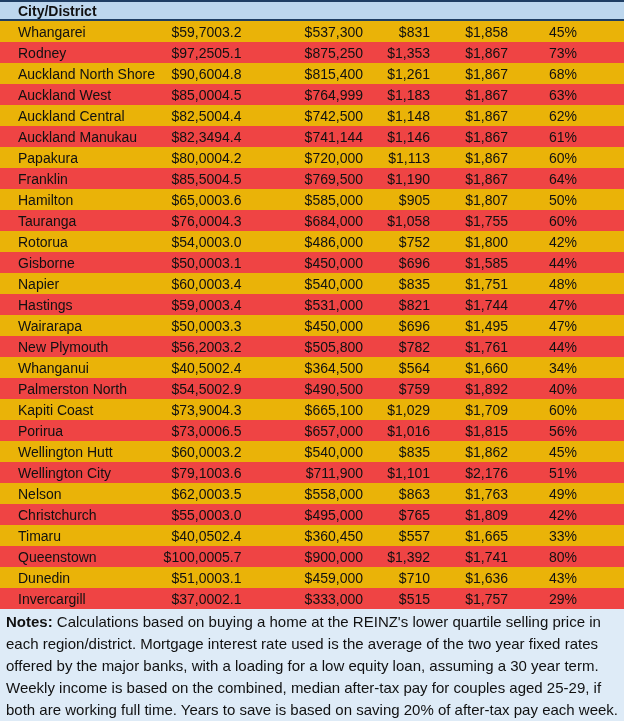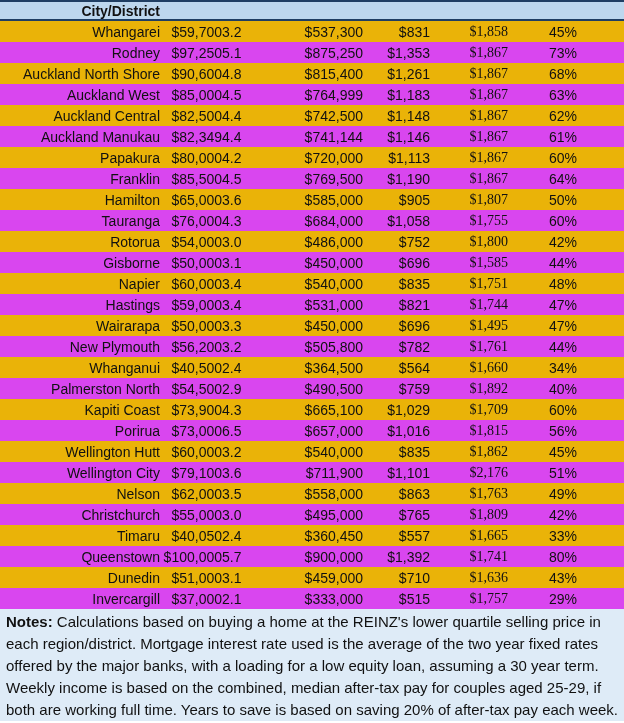--- a/index.html
+++ b/index.html
@@ -17,28 +17,28 @@
     border-top:2px solid #1F3E63;
     border-bottom:2px solid #1F3E63;
     height:21px;box-sizing:border-box;
     font-weight:bold;font-size:14px;
   }
   .row{
     display:flex;align-items:center;
     height:21px;font-size:14px;
   }
   .row.light{background:#eab308;}
-  .row.dark{background:#d946ef;}
+  .row.dark{background:#ef4444;}
   .cell{box-sizing:border-box;white-space:nowrap;overflow:hidden;}
-  .cell.city{width:160px;padding-left:4px;text-align:right;}
+  .cell.city{width:160px;padding-left:18px;text-align:left;}
   .cell.deposit{width:62px;text-align:right;}
   .cell.years{width:45px;text-align:left;}
   .cell.price{width:96px;text-align:right;}
   .cell.payment{width:67px;text-align:right;}
-  .cell.income{width:78px;text-align:right;font-family:Liberation Serif, serif;}
+  .cell.income{width:78px;text-align:right;}
   .cell.percent{width:69px;text-align:right;}
   .cell.spacer{flex:1;}
   .notes{
     background:#DEEBF7;
     height:112px;box-sizing:border-box;
     padding:2px 5px 0 6px;
     font-size:15px;line-height:22px;
   }
   .notes b{font-weight:bold;}
   .note-line{white-space:nowrap;}

